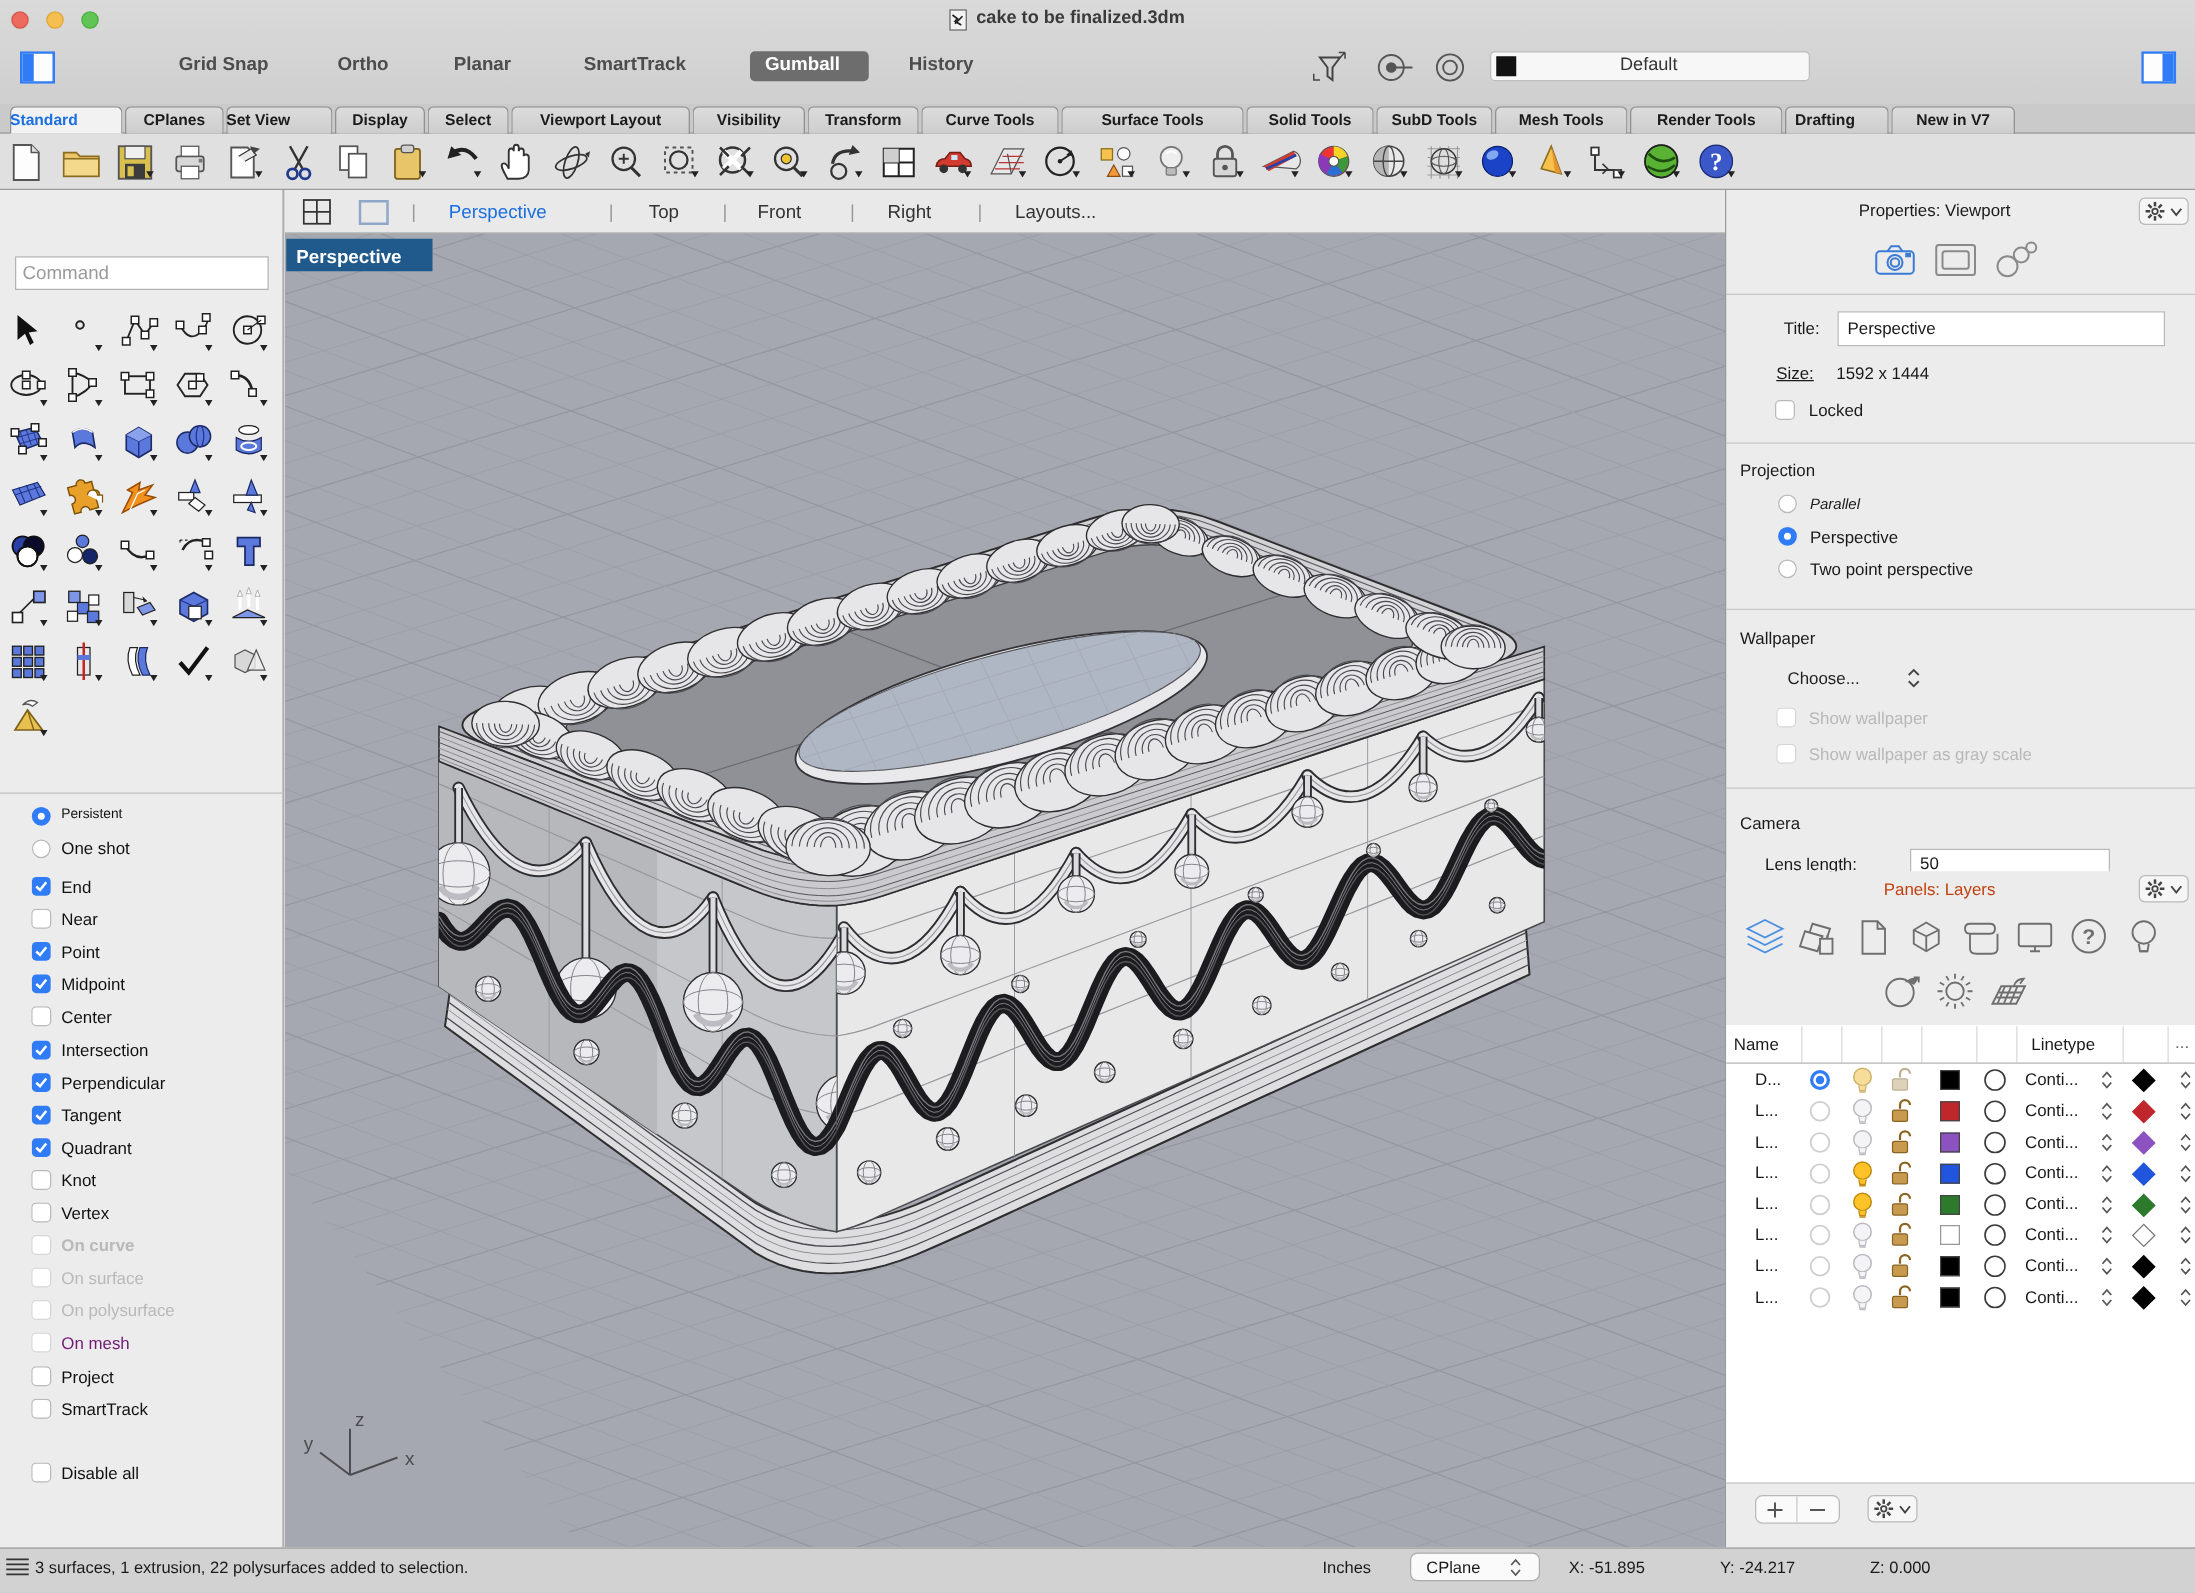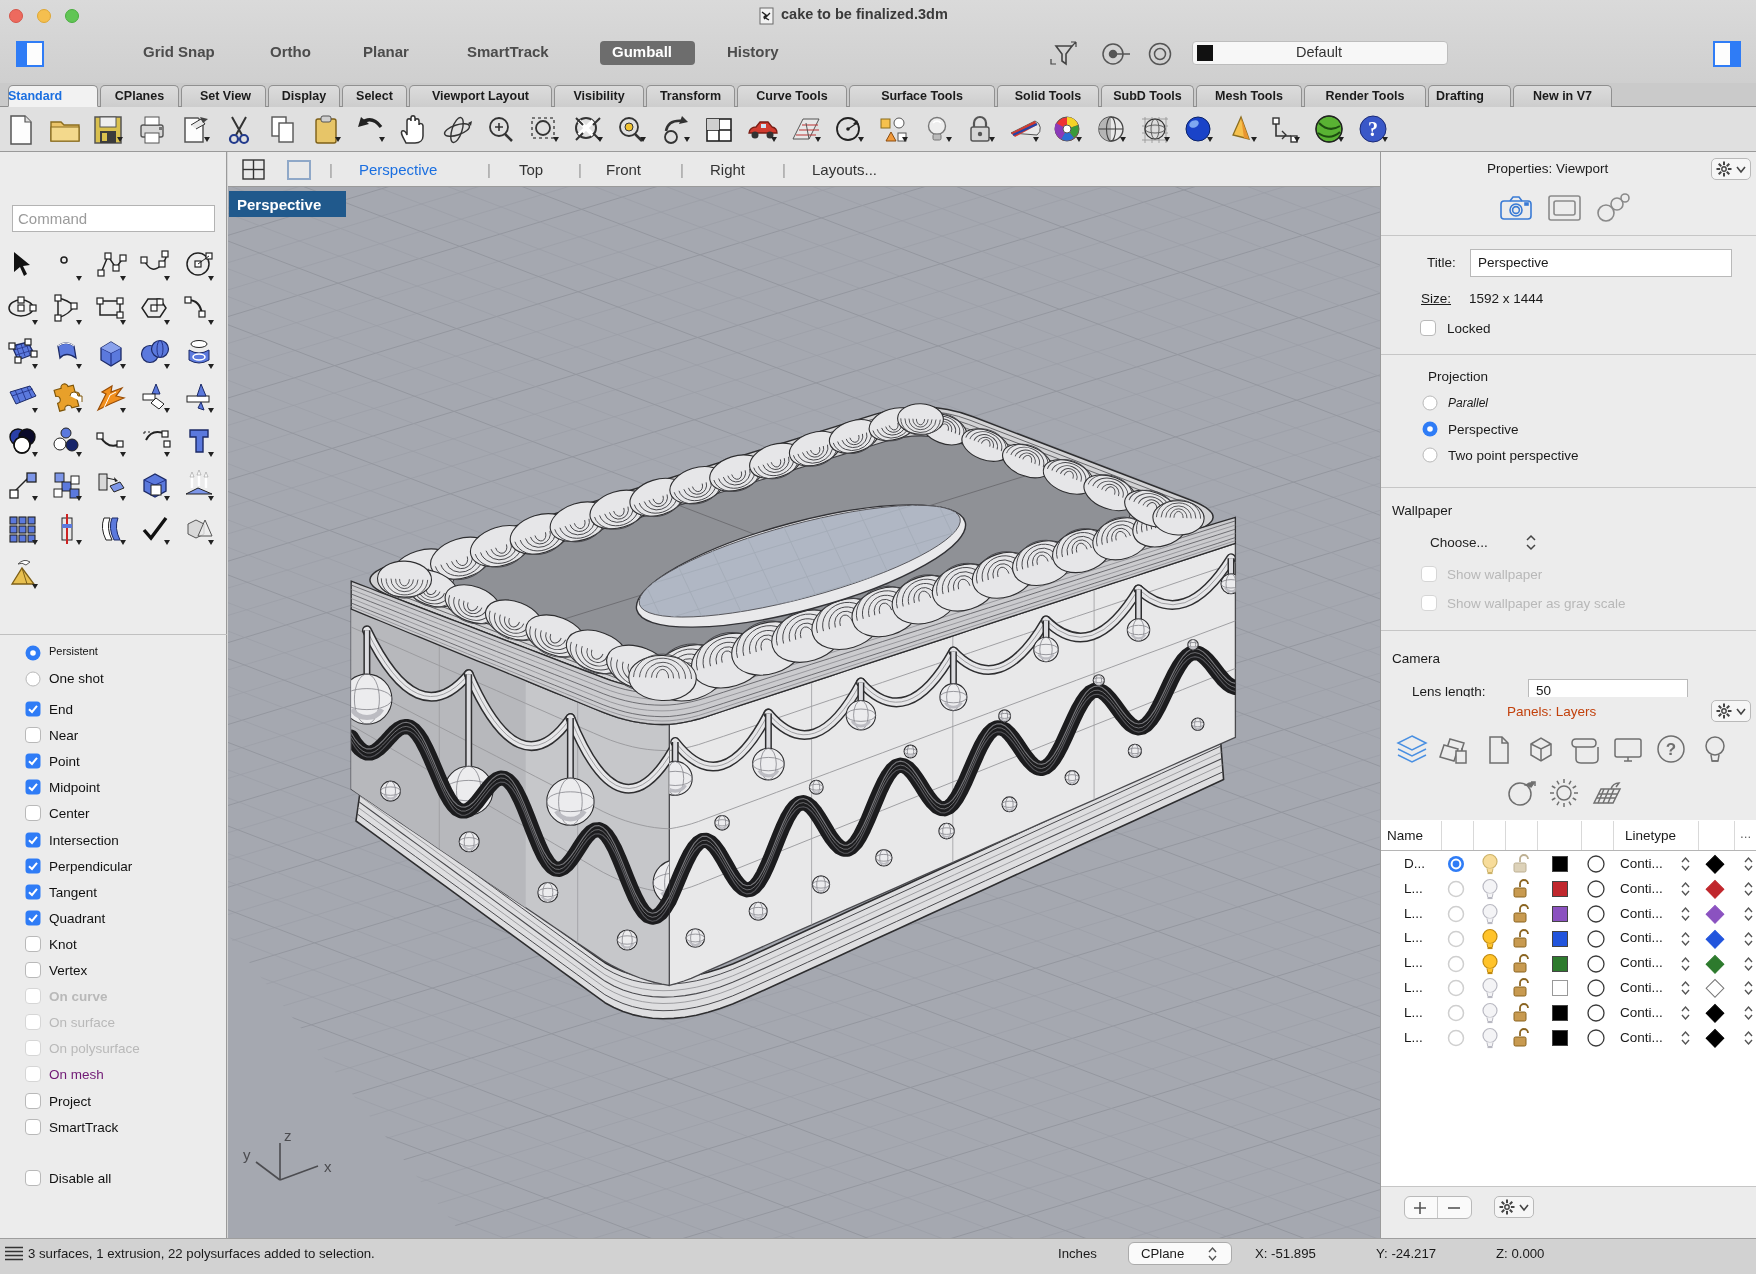--- a/index.html
+++ b/index.html
@@ -47,21 +47,21 @@
   </svg>
 <div class="abs" style="left:1192px;top:41px;width:256px;height:24px;background:#f7f7f7;border:1px solid #bdbdbd;border-radius:4px"></div>
 <div class="abs" style="left:1197px;top:45px;width:16px;height:16px;background:#111"></div>
 <div class="txt" style="left:1296px;top:44px;font-size:14.5px;color:#333;font-weight:normal;">Default</div>
 <div class="abs" style="left:0;top:83px;width:1756px;height:24px;background:#cacaca;border-bottom:1px solid #8e8e8e"></div>
 <div class="abs" style="left:8px;top:85px;width:90px;height:22px;background:#f2f2f2;border:1px solid #909090;border-bottom:none;border-radius:5px 5px 0 0;border-bottom:1px solid #f2f2f2;z-index:2"></div>
 <div class="txt" style="left:8px;top:89px;width:90px;text-align:left;font-size:12.5px;font-weight:bold;color:#1b6fe0;z-index:3">Standard</div>
 <div class="abs" style="left:100px;top:85px;width:79px;height:22px;background:linear-gradient(#dcdcdc,#cdcdcd);border:1px solid #909090;border-bottom:none;border-radius:5px 5px 0 0;z-index:2"></div>
 <div class="txt" style="left:100px;top:89px;width:79px;text-align:center;font-size:12.5px;font-weight:bold;color:#1b1b1b;z-index:3">CPlanes</div>
 <div class="abs" style="left:181px;top:85px;width:85px;height:22px;background:linear-gradient(#dcdcdc,#cdcdcd);border:1px solid #909090;border-bottom:none;border-radius:5px 5px 0 0;z-index:2"></div>
-<div class="txt" style="left:181px;top:89px;width:89px;text-align:center;font-size:12.5px;font-weight:bold;color:#1b1b1b;z-index:3">Set View</div>
+<div class="txt" style="left:181px;top:89px;width:89px;text-align:left;font-size:12.5px;font-weight:bold;color:#1b1b1b;z-index:3">Set View</div>
 <div class="abs" style="left:268px;top:85px;width:72px;height:22px;background:linear-gradient(#dcdcdc,#cdcdcd);border:1px solid #909090;border-bottom:none;border-radius:5px 5px 0 0;z-index:2"></div>
 <div class="txt" style="left:268px;top:89px;width:72px;text-align:center;font-size:12.5px;font-weight:bold;color:#1b1b1b;z-index:3">Display</div>
 <div class="abs" style="left:342px;top:85px;width:65px;height:22px;background:linear-gradient(#dcdcdc,#cdcdcd);border:1px solid #909090;border-bottom:none;border-radius:5px 5px 0 0;z-index:2"></div>
 <div class="txt" style="left:342px;top:89px;width:65px;text-align:center;font-size:12.5px;font-weight:bold;color:#1b1b1b;z-index:3">Select</div>
 <div class="abs" style="left:409px;top:85px;width:143px;height:22px;background:linear-gradient(#dcdcdc,#cdcdcd);border:1px solid #909090;border-bottom:none;border-radius:5px 5px 0 0;z-index:2"></div>
 <div class="txt" style="left:409px;top:89px;width:143px;text-align:center;font-size:12.5px;font-weight:bold;color:#1b1b1b;z-index:3">Viewport Layout</div>
 <div class="abs" style="left:554px;top:85px;width:90px;height:22px;background:linear-gradient(#dcdcdc,#cdcdcd);border:1px solid #909090;border-bottom:none;border-radius:5px 5px 0 0;z-index:2"></div>
 <div class="txt" style="left:554px;top:89px;width:90px;text-align:center;font-size:12.5px;font-weight:bold;color:#1b1b1b;z-index:3">Visibility</div>
 <div class="abs" style="left:646px;top:85px;width:89px;height:22px;background:linear-gradient(#dcdcdc,#cdcdcd);border:1px solid #909090;border-bottom:none;border-radius:5px 5px 0 0;z-index:2"></div>
 <div class="txt" style="left:646px;top:89px;width:89px;text-align:center;font-size:12.5px;font-weight:bold;color:#1b1b1b;z-index:3">Transform</div>
@@ -1462,21 +1462,21 @@
 <div class="txt" style="left:1427px;top:255px;font-size:13.5px;color:#1a1a1a;font-weight:normal;">Title:</div>
 <div class="abs" style="left:1470px;top:249px;width:262px;height:28px;background:#fff;border:1px solid #b9b9b9"></div>
 <div class="txt" style="left:1478px;top:255px;font-size:13.5px;color:#1a1a1a;font-weight:normal;">Perspective</div>
 <div class="txt" style="left:1421px;top:291px;font-size:13.5px;color:#1a1a1a;font-weight:normal;text-decoration:underline;">Size:</div>
 <div class="txt" style="left:1469px;top:291px;font-size:13.5px;color:#1a1a1a;font-weight:normal;">1592 x 1444</div>
 <svg class="abs" style="left:1420px;top:320px" width="17" height="17">
     <rect x="0.5" y="0.5" width="15" height="15" rx="3.5" fill="#fff" stroke="#b9b9b9"></rect>
   </svg>
 <div class="txt" style="left:1447px;top:321px;font-size:13.5px;color:#1a1a1a;font-weight:normal;">Locked</div>
 <div class="abs" style="left:1381px;top:354px;width:375px;height:1px;background:#c6c6c6"></div>
-<div class="txt" style="left:1392px;top:369px;font-size:13.5px;color:#1a1a1a;font-weight:normal;margin-left:36px;">Projection</div>
+<div class="txt" style="left:1392px;top:369px;font-size:13.5px;color:#1a1a1a;font-weight:normal;">Projection</div>
 <svg class="abs" style="left:1422px;top:395px" width="16" height="16">
     <circle cx="8" cy="8" r="7" fill="#fff" stroke="#b9b9b9"></circle>
   </svg>
 <div class="txt" style="left:1448px;top:396px;font-size:12px;color:#1a1a1a;font-weight:normal;font-style:italic;">Parallel</div>
 <svg class="abs" style="left:1422px;top:421px" width="16" height="16">
     <circle cx="8" cy="8" r="7.5" fill="#2f7cf6"></circle>
     <circle cx="8" cy="8" r="2.8" fill="#fff"></circle>
   </svg>
 <div class="txt" style="left:1448px;top:422px;font-size:13.5px;color:#1a1a1a;font-weight:normal;">Perspective</div>
 <svg class="abs" style="left:1422px;top:447px" width="16" height="16">

